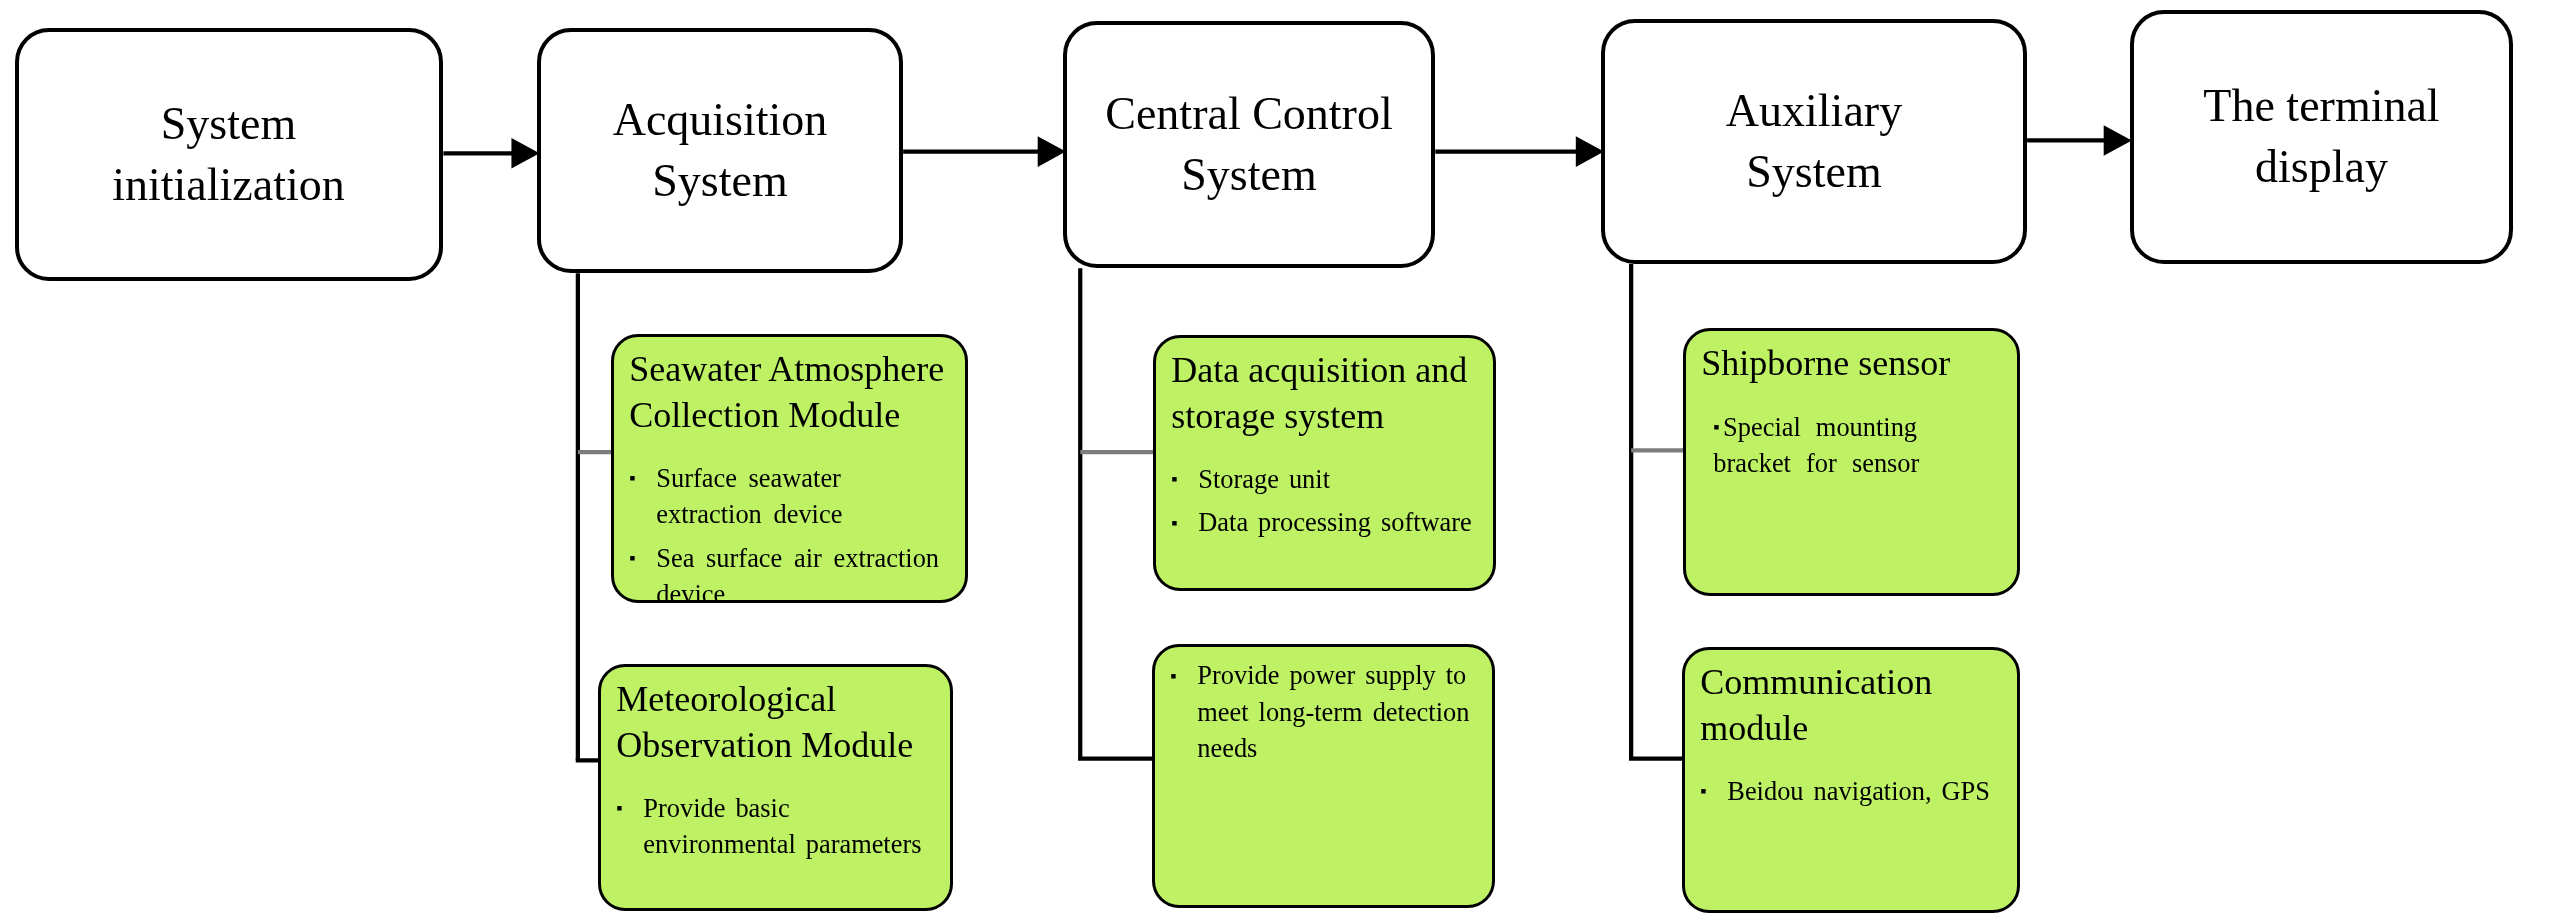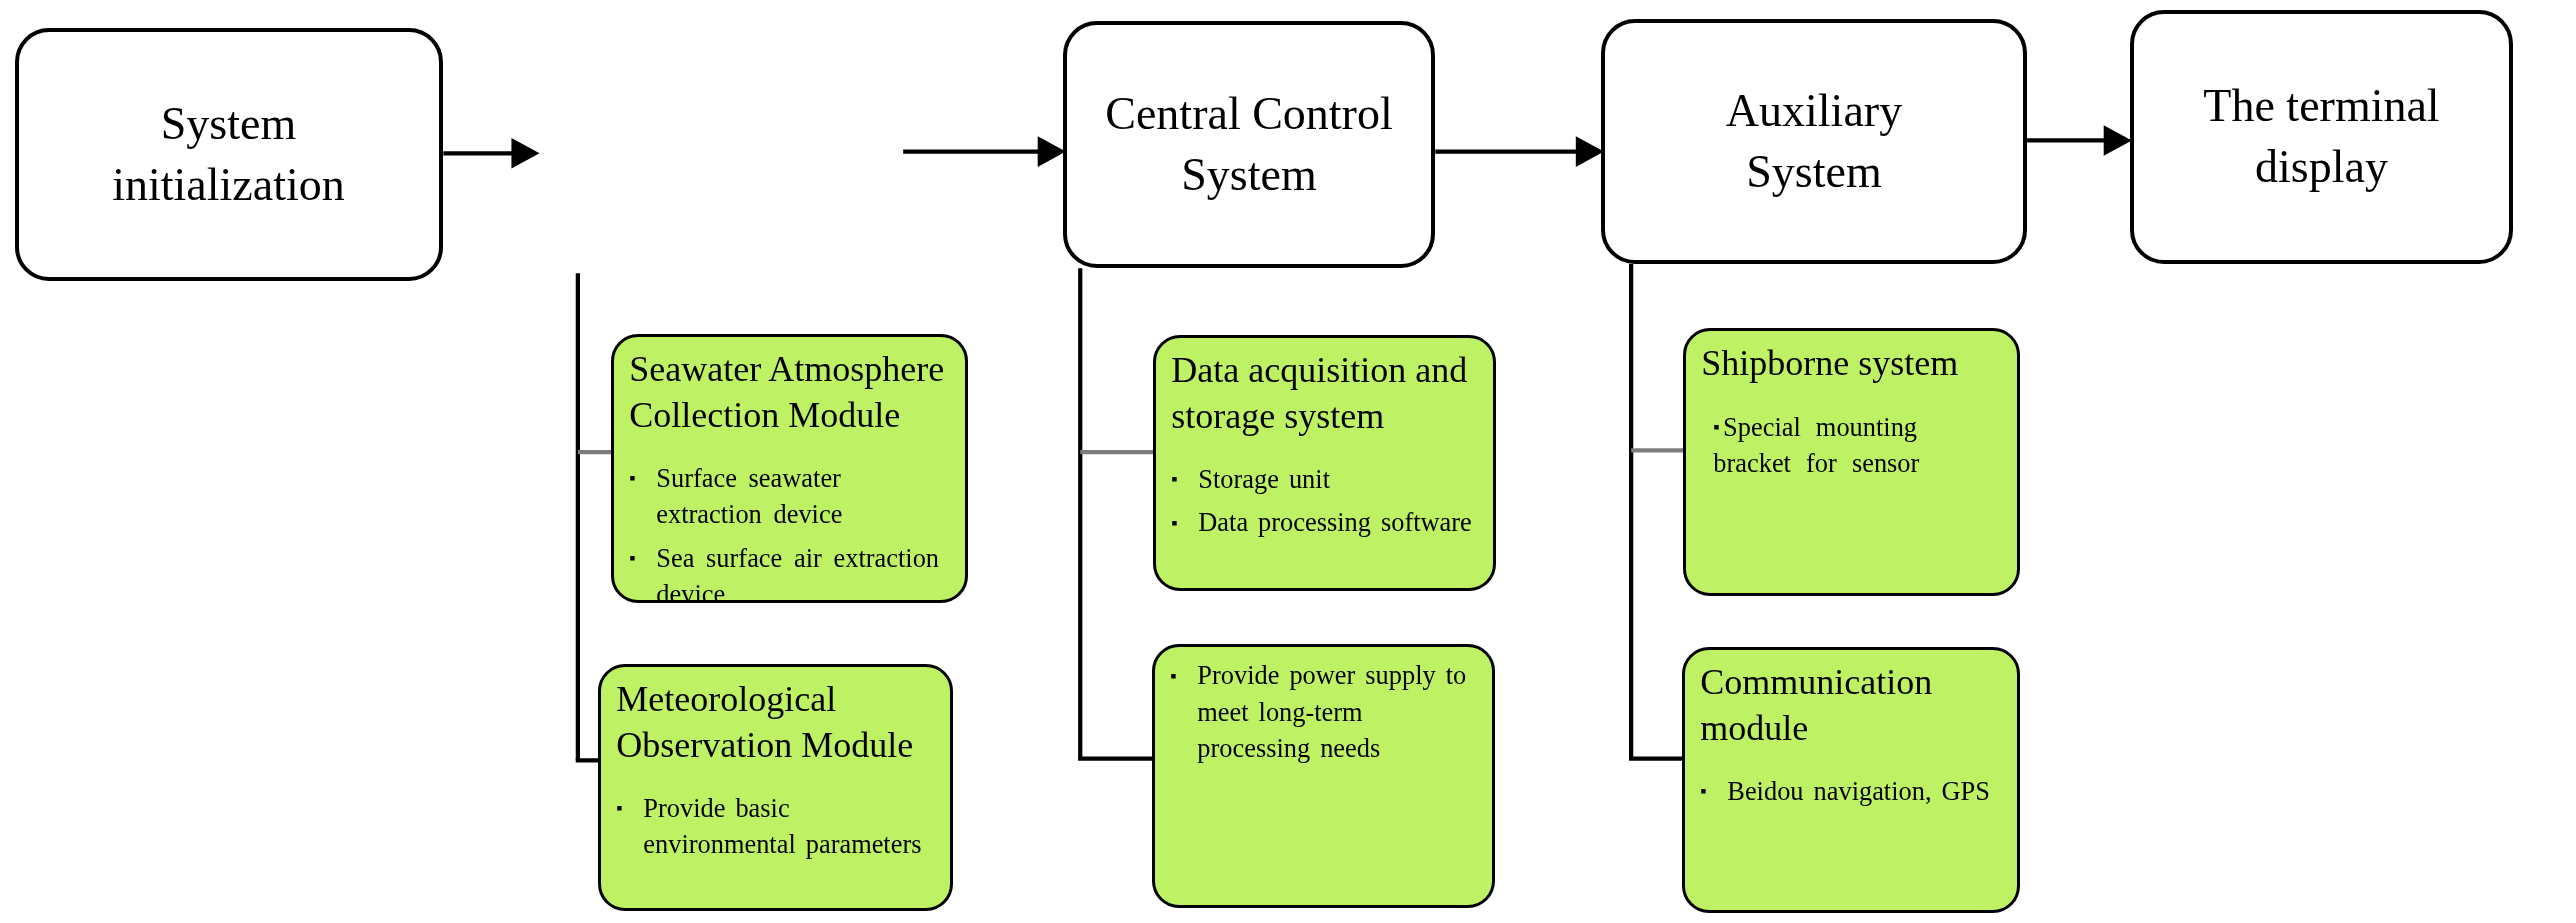--- a/index.html
+++ b/index.html
@@ -143,20 +143,23 @@
     <g>
       <line x1="1915" y1="310" x2="1915" y2="891" stroke="#000000" stroke-width="5"></line>
       <line x1="1915" y1="529" x2="1980" y2="529" stroke="#7d7d7d" stroke-width="5"></line>
       <line x1="1912.5" y1="891" x2="1980" y2="891" stroke="#000000" stroke-width="5"></line>
     </g>
   </svg>
 
   <div class="node n1">
     <span class="node-title">System initialization</span>
   </div>
+  <div class="node n2">
+    <span class="node-title">Acquisition System</span>
+  </div>
   <div class="node n3">
     <span class="node-title">Central Control System</span>
   </div>
   <div class="node n5">
     <span class="node-title">The terminal display</span>
   </div>
   <div class="node n4">
     <span class="node-title">Auxiliary System</span>
   </div>
 
@@ -188,26 +191,26 @@
     </div>
     <div class="bullet-row">
       <span class="bullet-marker">▪</span>
       <span class="bullet-text">Data processing software</span>
     </div>
   </div>
 
   <div class="module m4">
     <div class="bullet-row">
       <span class="bullet-marker">▪</span>
-      <span class="bullet-text">Provide power supply to meet long-term processing needs</span>
+      <span class="bullet-text">Provide power supply to meet long-term detection needs</span>
     </div>
   </div>
 
   <div class="module m5">
-    <div class="module-title">Shipborne system</div>
+    <div class="module-title">Shipborne sensor</div>
     <div class="bullet-block bullet-wrap">
       <span class="bullet-marker-inline">▪</span><span class="bullet-text-block">Special mounting bracket for sensor</span>
     </div>
   </div>
 
   <div class="module m6">
     <div class="module-title">Communication module</div>
     <div class="bullet-row">
       <span class="bullet-marker">▪</span>
       <span class="bullet-text">Beidou navigation, GPS</span>

